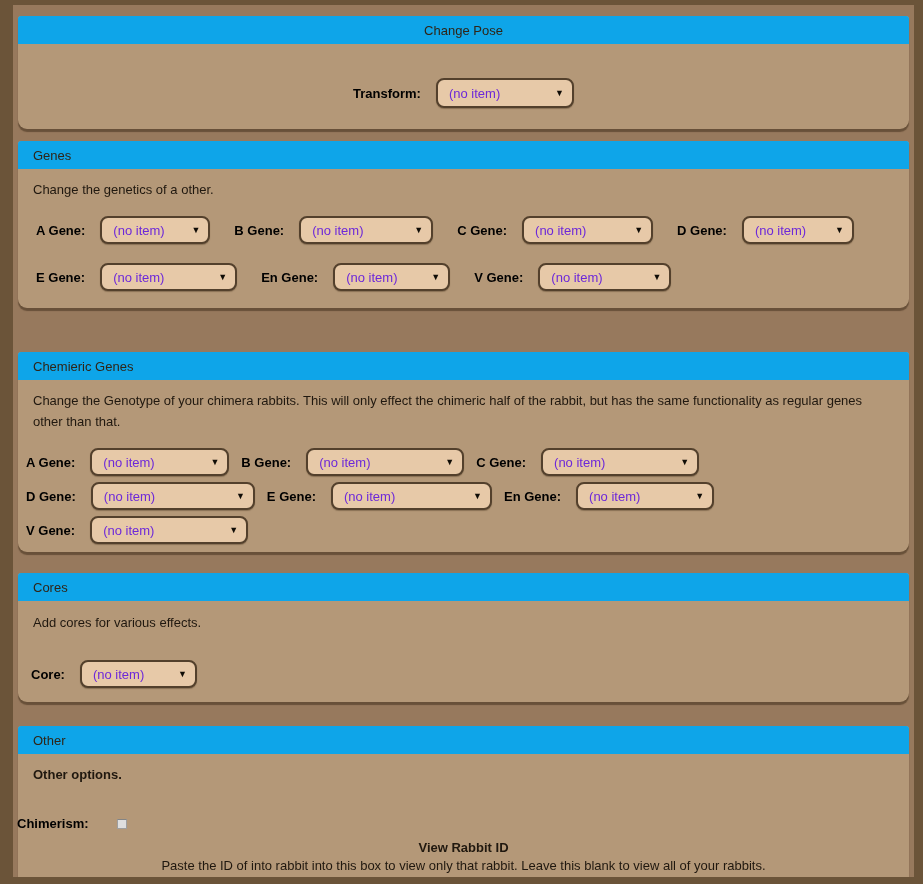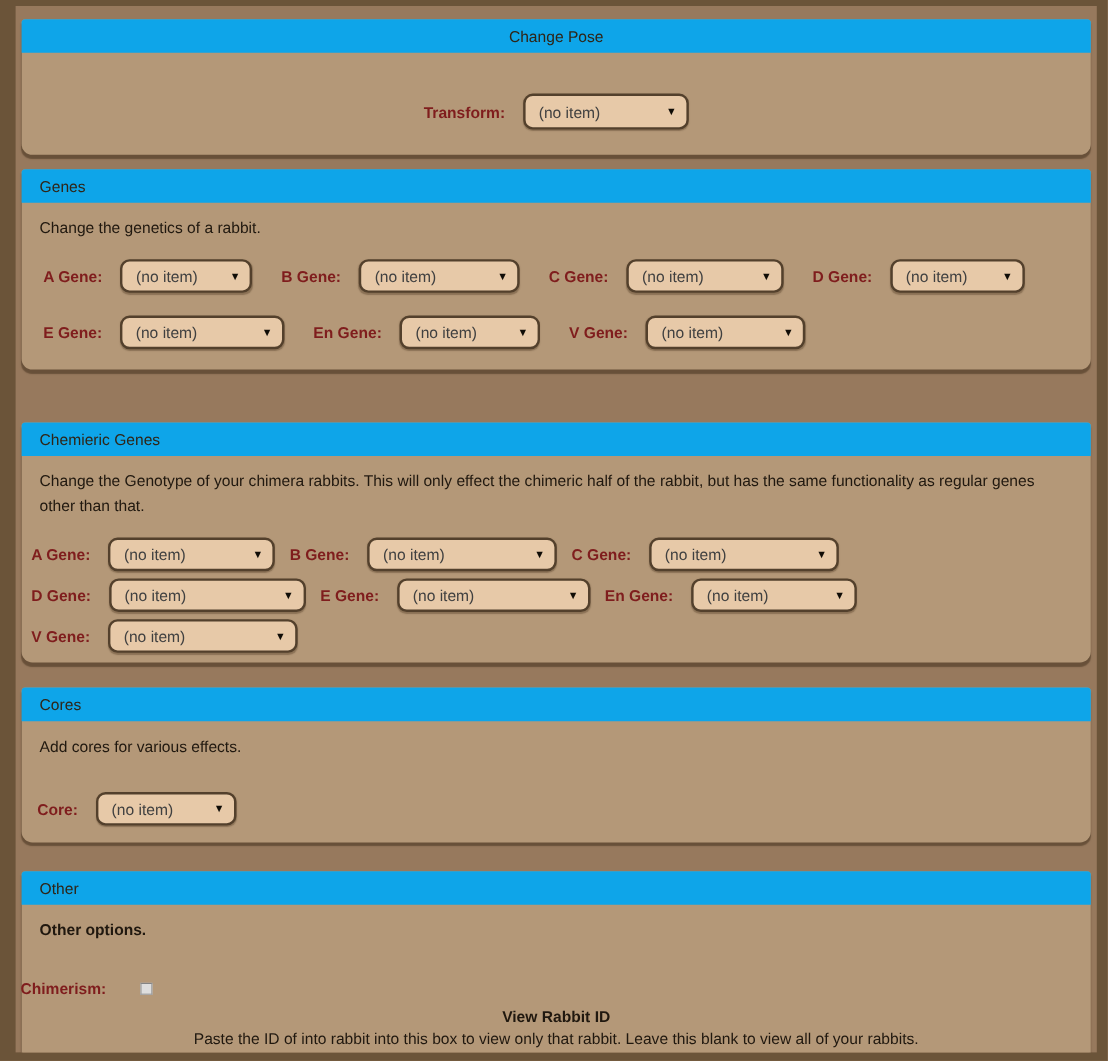--- a/index.html
+++ b/index.html
@@ -56,35 +56,35 @@
   .row-genes + .row-genes { margin-top: 19px; }
   .row-chem { margin-left: -7px; }
   .row-chem + .row-chem { margin-top: 6px; }
   .row-cores { margin-left: -2px; }
   .row-chim { margin-left: -16px; align-items: center; text-align: center; }
 
   .pair { display: flex; align-items: center; }
   .row-genes .pair { margin-right: 24px; }
   .row-chem  .pair { margin-right: 12px; }
 
-  .fl { font-weight: bold; color: #7f1d1d; margin-right: 15px; white-space: nowrap; }
+  .fl { font-weight: bold; color: #000000; margin-right: 15px; white-space: nowrap; }
 
   .sel {
     display: inline-flex; align-items: center; justify-content: space-between;
     height: 28px;
     background: #E7C9A8;
     border: 2px solid #53402C;
     border-radius: 8px;
     padding: 0 8px 0 11px;
     box-shadow: 0 1px 1px rgba(60,40,20,0.35);
     cursor: pointer;
     flex: none;
   }
   .sel.h30 { height: 30px; }
-  .sel-val { color: #404040; white-space: nowrap; }
+  .sel-val { color: #6d28d9; white-space: nowrap; }
   .arr { font-size: 9px; color: #100C06; margin-left: 6px; }
 
   .pose-row { display: flex; align-items: center; justify-content: center; }
 
   .cb {
     display: inline-block;
     width: 10px; height: 10px;
     background: #DEDEDE;
     border: 1px solid #9E9E9E;
     border-top-color: #848484;
@@ -124,21 +124,21 @@
         </div>
       </div>
     </div>
   </div>
 
   <div class="panel mb22">
     <div class="panel-header">
       <span>Genes</span>
     </div>
     <div class="body-genes">
-      <div class="desc">Change the genetics of a rabbit.</div>
+      <div class="desc">Change the genetics of a other.</div>
       <div class="form-row row-genes">
         <div class="pair">
           <span class="fl">A Gene:</span>
           <div class="sel" style="width:110px">
             <span class="sel-val">(no item)</span>
             <span class="arr">▼</span>
           </div>
         </div>
         <div class="pair">
           <span class="fl">B Gene:</span>

